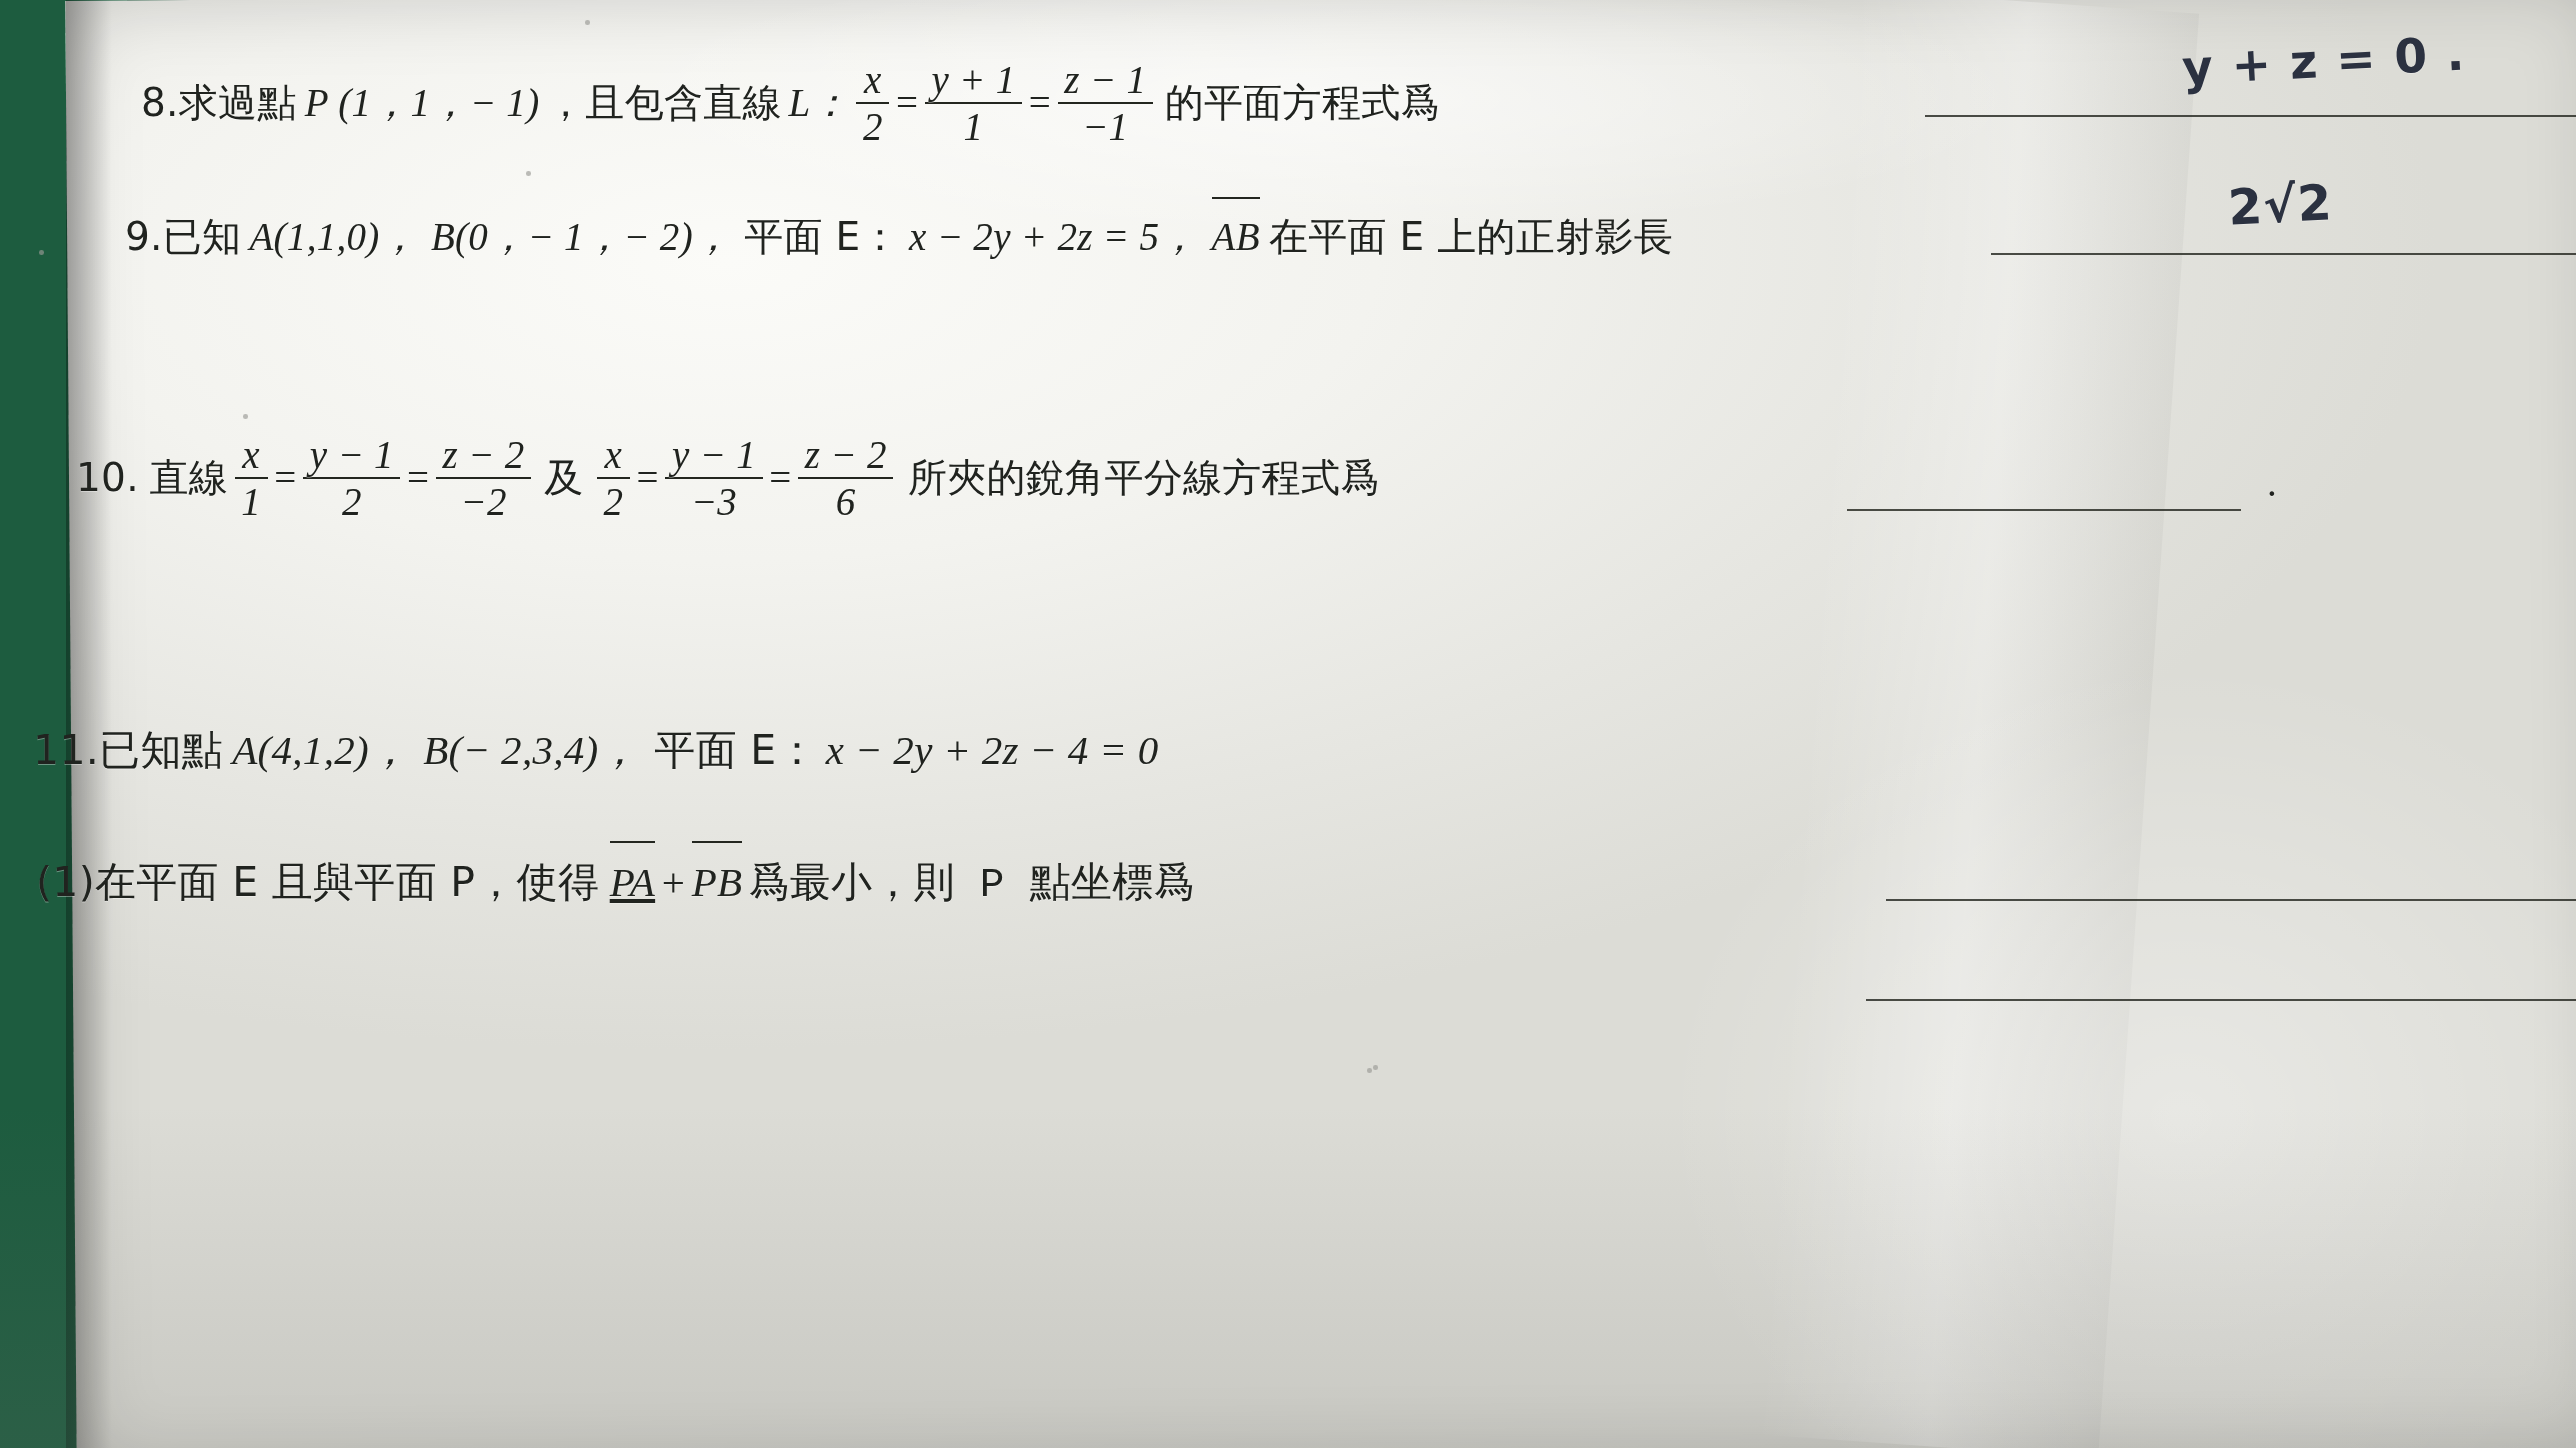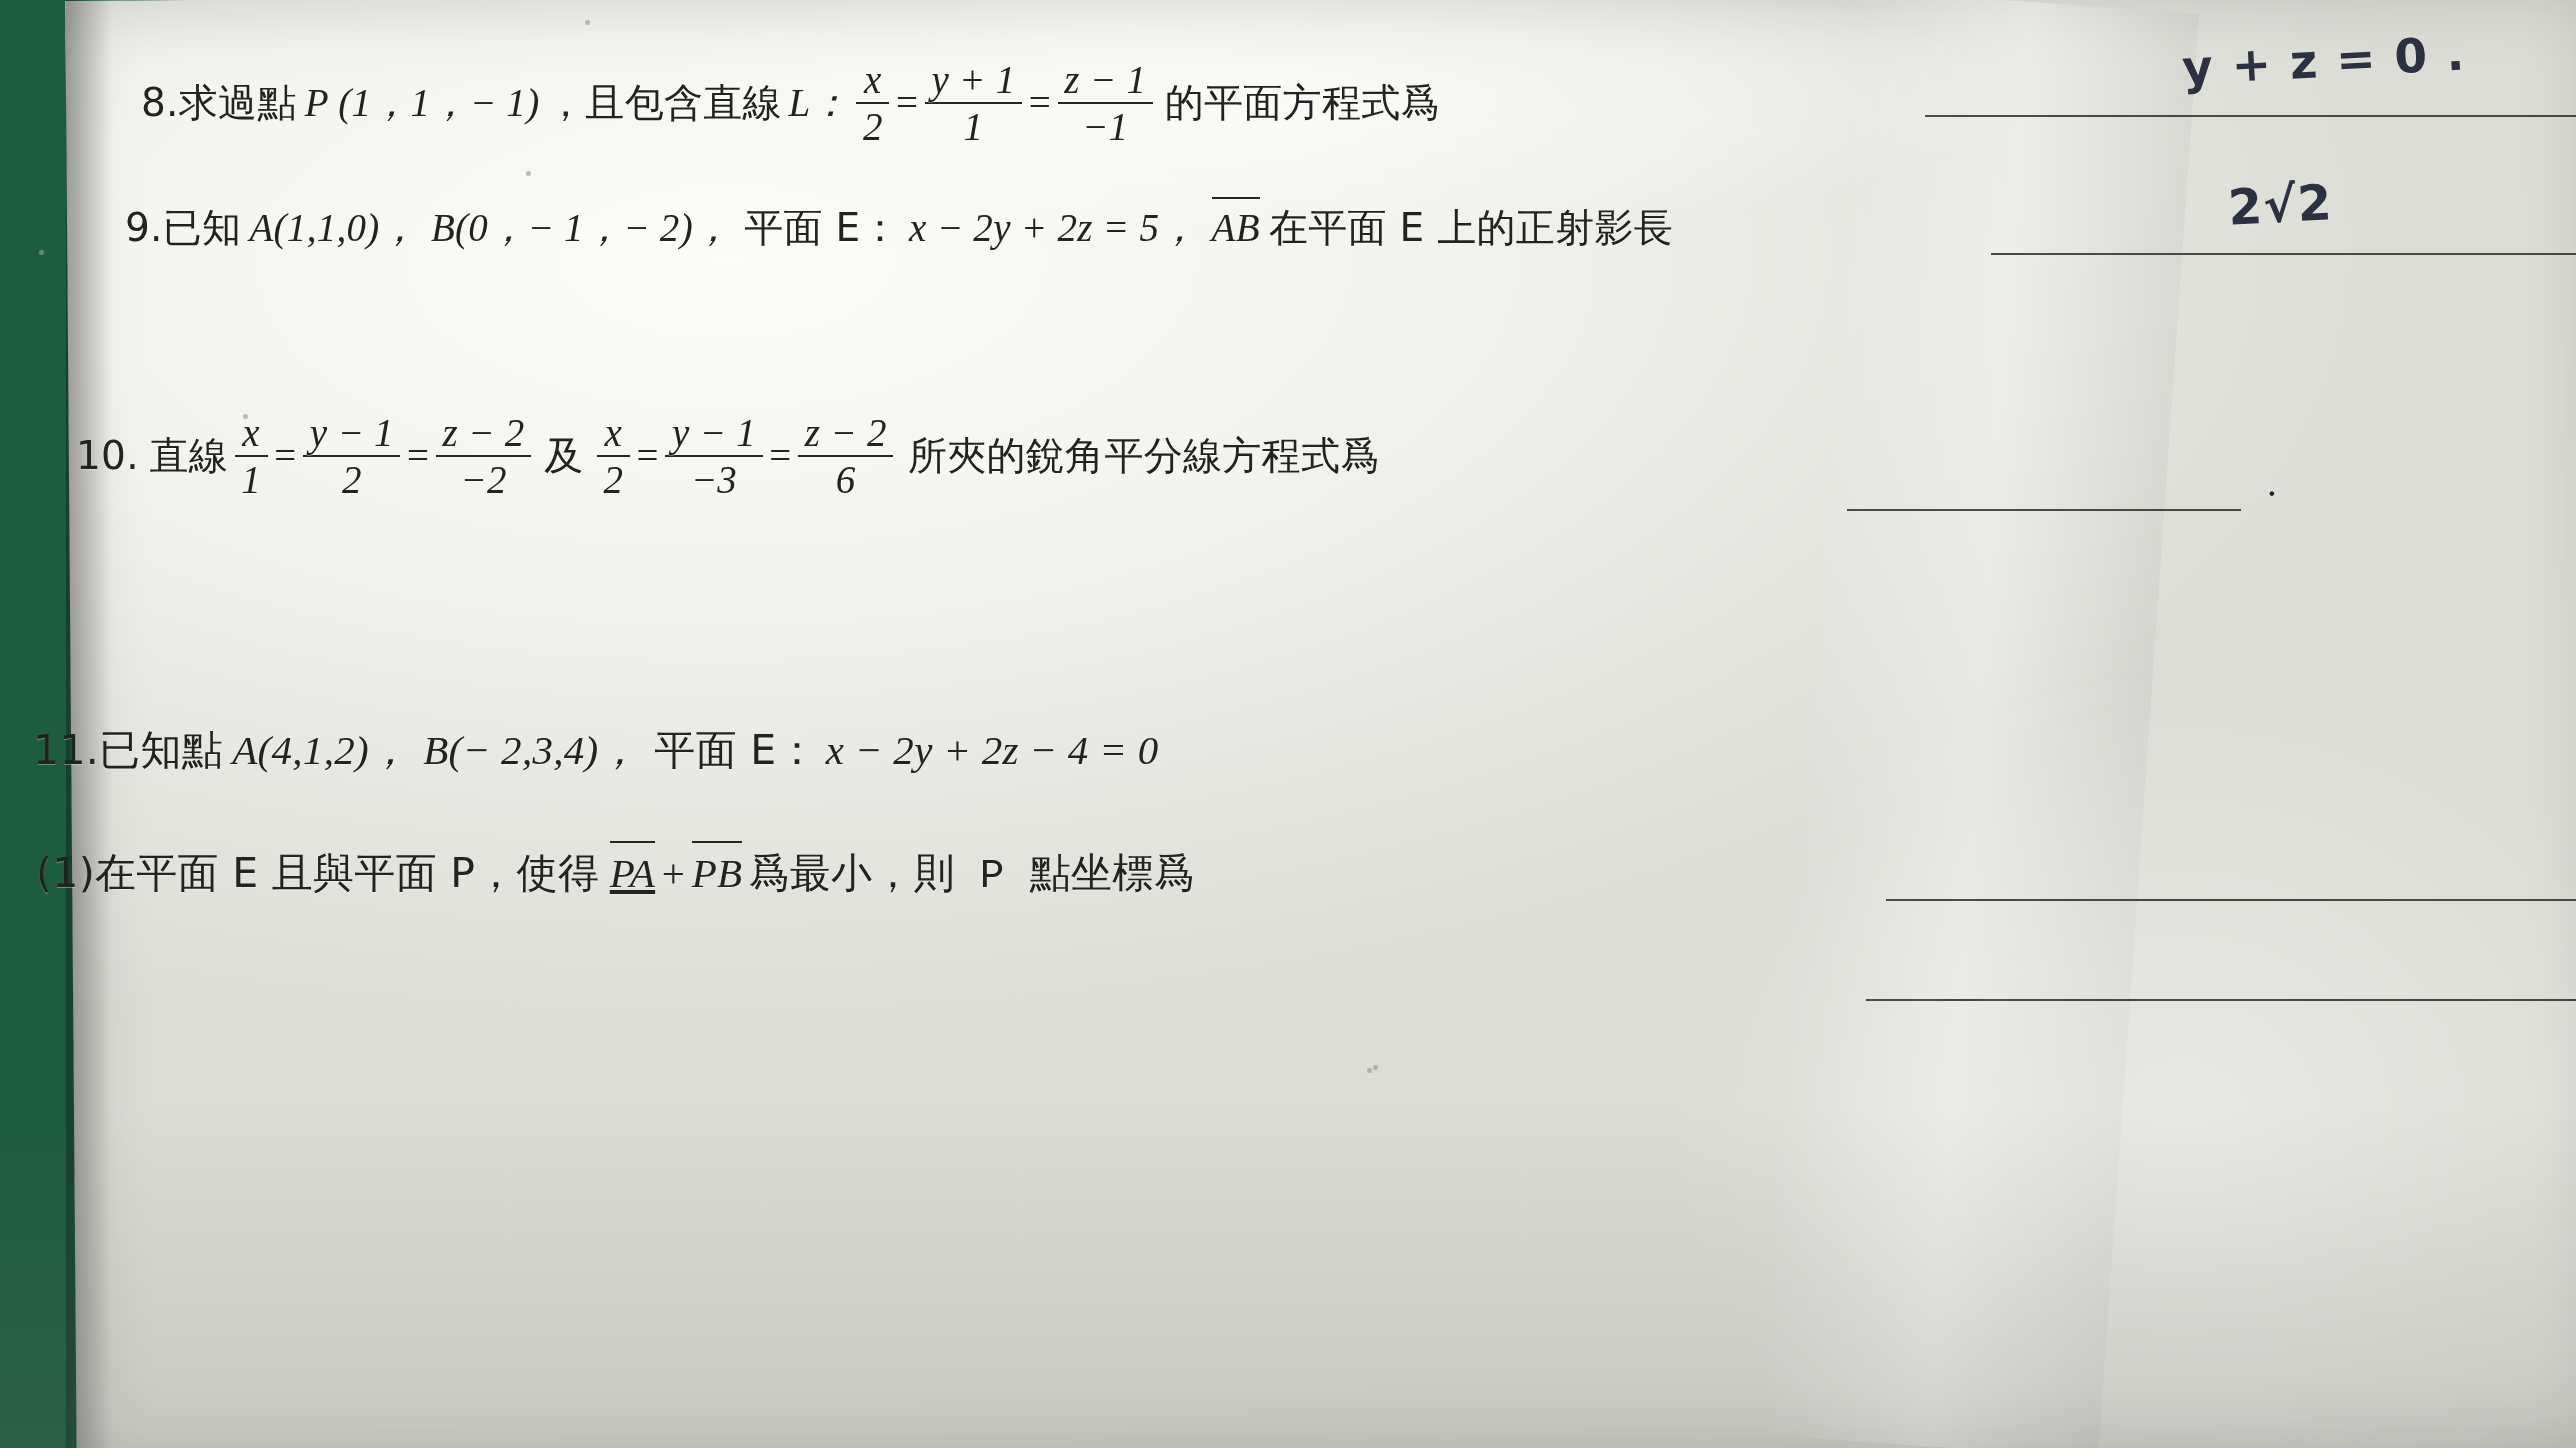--- a/index.html
+++ b/index.html
@@ -106,21 +106,21 @@
     line-height: 1.06;
     margin: 0 6.6px;
     font-style: italic;
   }
   .frac .num { display: block; padding: 0 6.6px 1.3px 6.6px; }
   .frac .den { display: block; border-top: 2px solid #23261f; padding: 2.6px 6.6px 0 6.6px; }
 
   .ovl {
     display: inline-block;
     border-top: 2px solid #23261f;
-    padding-top: 6px;
+    padding-top: 15px;
     font-style: italic;
   }
 
   
   .rule {
     position: absolute;
     height: 0;
     border-bottom: 2.6px solid #2b2e27;
     opacity: 0.85;
   }
@@ -160,21 +160,21 @@
   </div>
   <div class="rule" style="left:1925px;top:115px;width:651px;"></div>
   <div class="hand" style="left:2182px;top:33px;font-size:47px;">y + z = 0 .</div>
 
   <div class="line" style="left:125px;top:197px;font-size:39px;">
     <span class="cjk">9.</span><span class="cjk">已知</span><span class="ital" style="margin-left:8px;">A(1,1,0)，</span><span class="ital" style="margin-left:12px;">B(0，− 1，− 2)，</span><span class="cjk" style="margin-left:12px;">平面 E：</span><span class="ital" style="margin-left:9.2px;">x − 2y + 2z = 5，</span><span class="ovl" style="margin-left:13px;">AB</span><span class="cjk" style="margin-left:9.2px;">在平面 E 上的正射影長</span>
   </div>
   <div class="rule" style="left:1991px;top:253px;width:585px;"></div>
   <div class="hand" style="left:2228px;top:177px;font-size:49px;">2√2</div>
 
-  <div class="line" style="left:76px;top:412px;font-size:39px;">
+  <div class="line" style="left:76px;top:434px;font-size:39px;">
     <span class="cjk">10.</span><span class="cjk" style="margin-left:10.5px;">直線</span><span class="frac"><span class="num">x</span><span class="den">1</span></span><span class="math">=</span><span class="frac"><span class="num">y − 1</span><span class="den">2</span></span><span class="math">=</span><span class="frac"><span class="num">z − 2</span><span class="den">−2</span></span><span class="cjk" style="margin:0 6.6px;">及</span><span class="frac"><span class="num">x</span><span class="den">2</span></span><span class="math">=</span><span class="frac"><span class="num">y − 1</span><span class="den">−3</span></span><span class="math">=</span><span class="frac"><span class="num">z − 2</span><span class="den">6</span></span><span class="cjk" style="margin-left:8px;">所夾的銳角平分線方程式爲</span>
   </div>
   <div class="rule" style="left:1847px;top:509px;width:394px;"></div>
   <div class="line" style="left:2267px;top:460px;font-size:39px;">.</div>
 
   <div class="line" style="left:33px;top:723px;font-size:41px;">
     <span class="cjk">11.</span><span class="cjk">已知點</span><span class="ital" style="margin-left:9.2px;">A(4,1,2)，</span><span class="ital" style="margin-left:13px;">B(− 2,3,4)，</span><span class="cjk" style="margin-left:14.5px;">平面 E：</span><span class="ital" style="margin-left:8px;">x − 2y + 2z − 4 = 0</span>
   </div>
 
   <div class="line" style="left:36px;top:841px;font-size:41px;">

